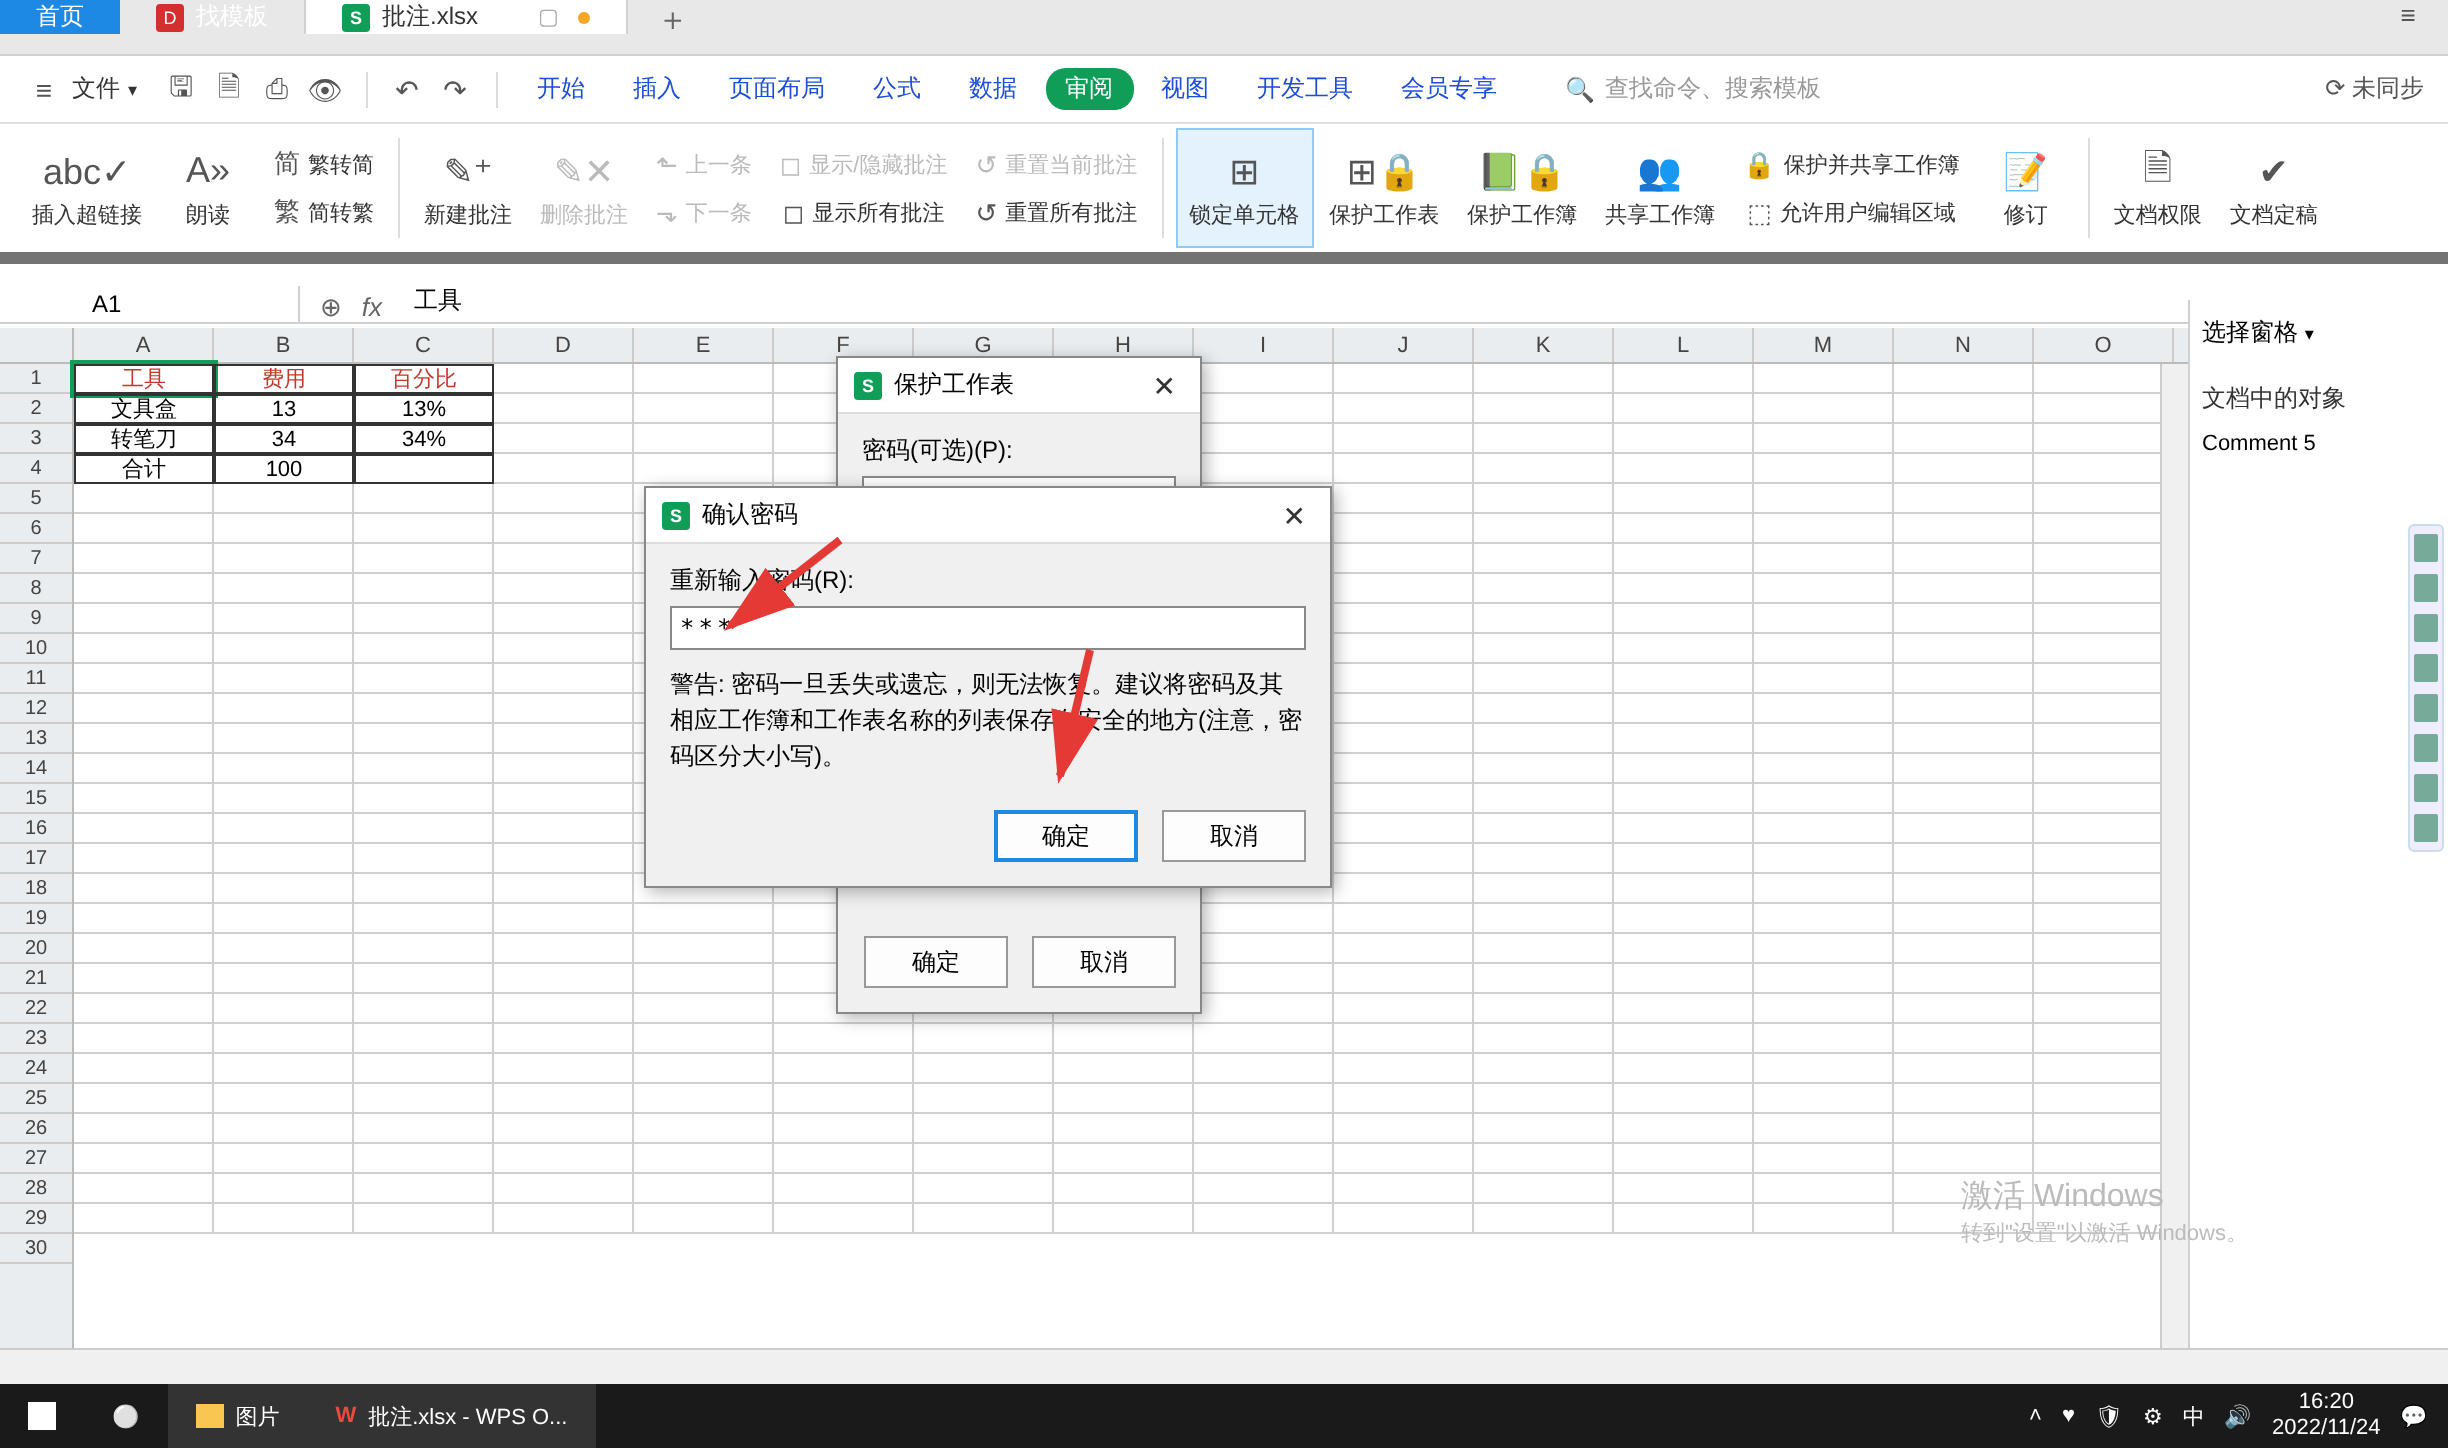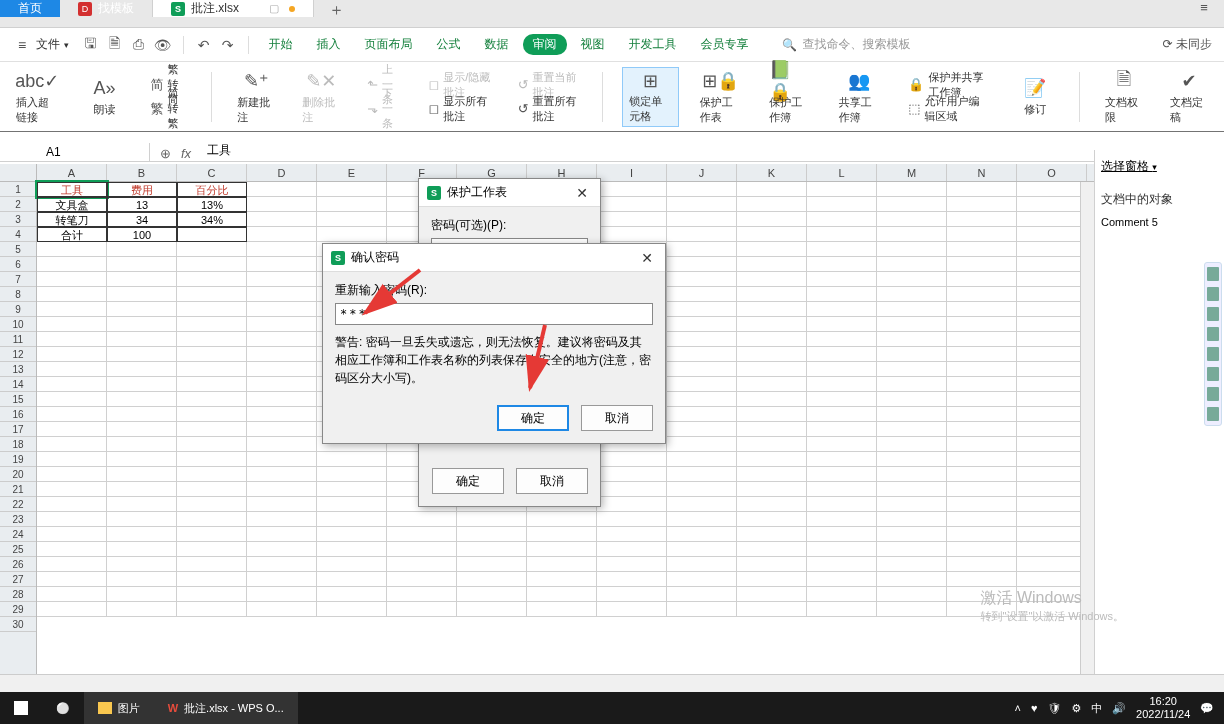--- a/index.html
+++ b/index.html
@@ -16,27 +16,27 @@
 .top-tab .dot { width: 6px; height: 6px; background: #f5a623; border-radius: 50%; margin-left: 10px; }
 .add-tab { padding: 0 14px; font-size: 16px; color: #666; display: flex; align-items: center; }
 .win-controls { margin-left: auto; display: flex; }
 .win-ctrl { width: 40px; display: flex; align-items: center; justify-content: center; color: #555; font-size: 13px; }
 
 
 .menu-bar { height: 34px; display: flex; align-items: center; padding: 0 12px; border-bottom: 1px solid #e0e0e0; gap: 4px; }
 .menu-file { display: flex; align-items: center; gap: 4px; font-size: 12px; color: #333; padding-right: 8px; }
 .qat-icon { width: 20px; height: 20px; color: #555; display: flex; align-items: center; justify-content: center; font-size: 14px; }
 .qsep { width: 1px; height: 18px; background: #ddd; margin: 0 6px; }
-.menu-item { font-size: 12px; color: #15803d; padding: 4px 10px; }
+.menu-item { font-size: 12px; color: #1d4ed8; padding: 4px 10px; }
 .menu-item.active { background: #0f9d58; color: #ffffff; border-radius: 10px; padding: 2px 10px; }
 .search-box { margin-left: 20px; display: flex; align-items: center; color: #999; font-size: 12px; gap: 5px; }
 .menu-right { margin-left: auto; display: flex; align-items: center; gap: 6px; font-size: 12px; color: #555; }
 
 
-.ribbon { height: 70px; display: flex; align-items: center; padding: 0 10px; border-bottom: 1px solid #737373; gap: 15px; }
+.ribbon { height: 70px; display: flex; align-items: center; padding: 0 10px; border-bottom: 6px solid #737373; gap: 2px; }
 .ribbon-btn { display: flex; flex-direction: column; align-items: center; justify-content: center; font-size: 11px; color: #333; padding: 2px 6px; min-width: 50px; gap: 2px; height: 60px; }
 .ribbon-btn .ricon { font-size: 18px; color: #555; height: 24px; display: flex; align-items: center; }
 .ribbon-btn.small { flex-direction: row; height: 24px; min-width: auto; font-size: 11px; gap: 4px; padding: 2px 6px; }
 .ribbon-btn.small .ricon { font-size: 13px; height: auto; }
 .ribbon-col { display: flex; flex-direction: column; }
 .ribbon-btn.active { background: #e3f2fd; border: 1px solid #90caf9; }
 .rsep { width: 1px; height: 50px; background: #ddd; margin: 0 4px; }
 .disabled { color: #bbb !important; }
 .disabled .ricon { color: #bbb !important; }
 
@@ -56,21 +56,21 @@
 .row-h { height: 15px; text-align: center; font-size: 10px; color: #444; border-bottom: 1px solid #ccc; line-height: 15px; }
 .cells { flex: 1; position: relative; }
 .cell-row { display: flex; height: 15px; }
 .cell { width: 70px; border-right: 1px solid #d0d0d0; border-bottom: 1px solid #d0d0d0; font-size: 11px; text-align: center; line-height: 14px; overflow: hidden; }
 .hdr-cell { color: #c0392b; border: 1px solid #333 !important; font-weight: normal; }
 .data-border { border: 1px solid #333 !important; }
 .vscroll { position: absolute; right: 0; top: 18px; bottom: 0; width: 14px; background: #f0f0f0; border-left: 1px solid #ccc; }
 
 
 .right-panel { position: absolute; top: 150px; right: 0; width: 130px; bottom: 50px; border-left: 1px solid #d0d0d0; background: #fff; padding: 4px; font-size: 12px; }
-.right-panel .rp-title { padding: 4px 2px; text-decoration: underline; }
+.right-panel .rp-title { padding: 4px 2px; }
 .right-panel .rp-sub { padding: 4px 2px; color: #333; font-size: 12px; margin-top: 8px; }
 .right-tools { position: absolute; right: 2px; top: 262px; width: 18px; display: flex; flex-direction: column; gap: 6px; background: #eef; border: 1px solid #cde; border-radius: 3px; padding: 4px 2px; }
 .rt-item { height: 14px; background: #7a9; border-radius: 1px; }
 
 
 .dialog { position: absolute; background: #f0f0f0; border: 1px solid #888; box-shadow: 2px 2px 8px rgba(0,0,0,0.3); font-size: 12px; }
 .dlg-title { height: 28px; display: flex; align-items: center; padding: 0 8px; background: #fff; border-bottom: 1px solid #ddd; }
 .dlg-title .dlg-icon { width: 14px; height: 14px; background: #0f9d58; border-radius: 2px; margin-right: 6px; color: #fff; font-size: 9px; display: flex; align-items: center; justify-content: center; font-weight: bold; }
 .dlg-close { margin-left: auto; font-size: 14px; color: #333; padding: 0 4px; }
 .dlg-body { padding: 10px 12px; }

